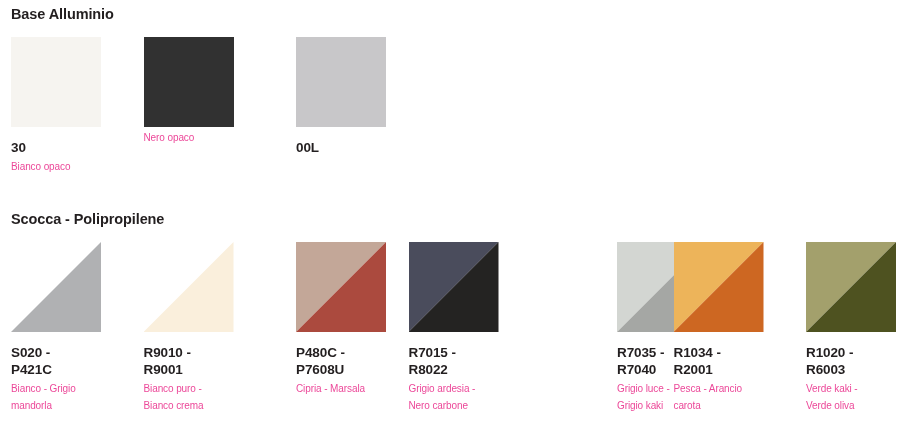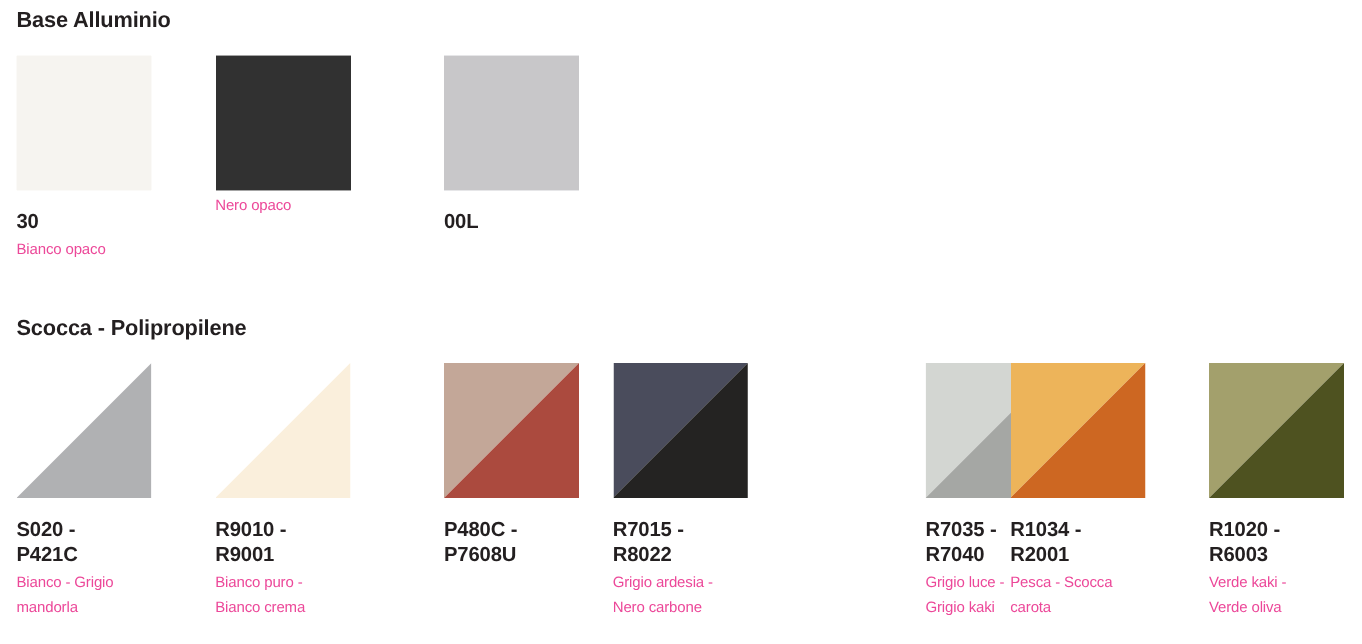--- a/index.html
+++ b/index.html
@@ -167,20 +167,21 @@
           <div class="swatch-desc">Bianco puro -
 Bianco crema</div>
         </div>
         <div class="swatch-item col-2">
           <div class="swatch-chip">
             <div class="tri-upper" style="background: rgb(195, 167, 152);"></div>
             <div class="tri-lower" style="background: rgb(171, 74, 62);"></div>
           </div>
           <div class="swatch-code">P480C -
 P7608U</div>
+          <div class="swatch-desc">Cipria - Marsala</div>
         </div>
         <div class="swatch-item col-3">
           <div class="swatch-chip">
             <div class="tri-upper" style="background: rgb(74, 76, 92);"></div>
             <div class="tri-lower" style="background: rgb(36, 35, 34);"></div>
           </div>
           <div class="swatch-code">R7015 -
 R8022</div>
           <div class="swatch-desc">Grigio ardesia -
 Nero carbone</div>
@@ -195,21 +196,21 @@
           <div class="swatch-desc">Grigio luce -
 Grigio kaki</div>
         </div>
         <div class="swatch-item col-5">
           <div class="swatch-chip">
             <div class="tri-upper" style="background: rgb(237, 180, 90);"></div>
             <div class="tri-lower" style="background: rgb(205, 103, 34);"></div>
           </div>
           <div class="swatch-code">R1034 -
 R2001</div>
-          <div class="swatch-desc">Pesca - Scocca
+          <div class="swatch-desc">Pesca - Arancio
 carota</div>
         </div>
         <div class="swatch-item col-6">
           <div class="swatch-chip">
             <div class="tri-upper" style="background: rgb(163, 160, 108);"></div>
             <div class="tri-lower" style="background: rgb(78, 82, 32);"></div>
           </div>
           <div class="swatch-code">R1020 -
 R6003</div>
           <div class="swatch-desc">Verde kaki -

